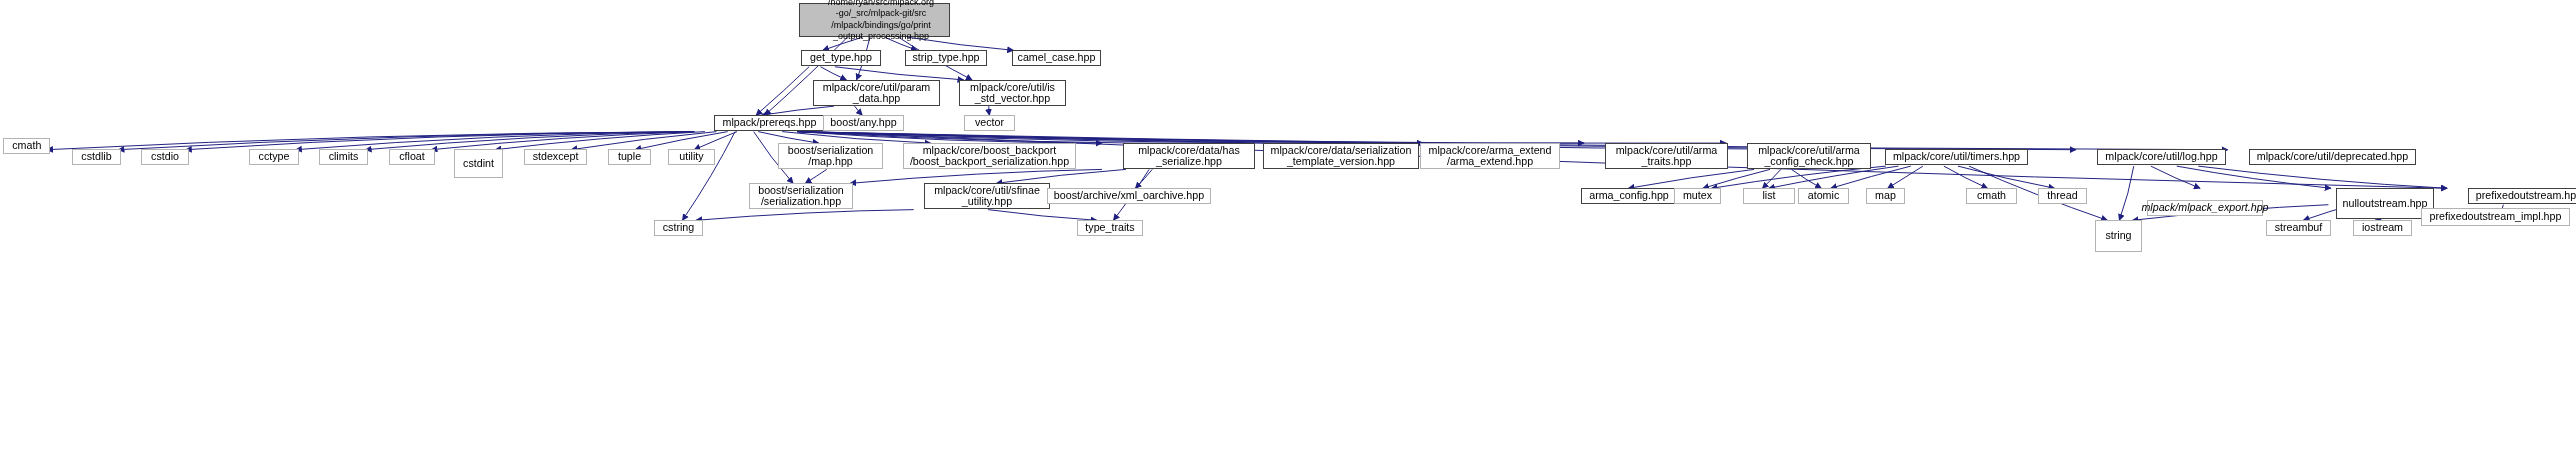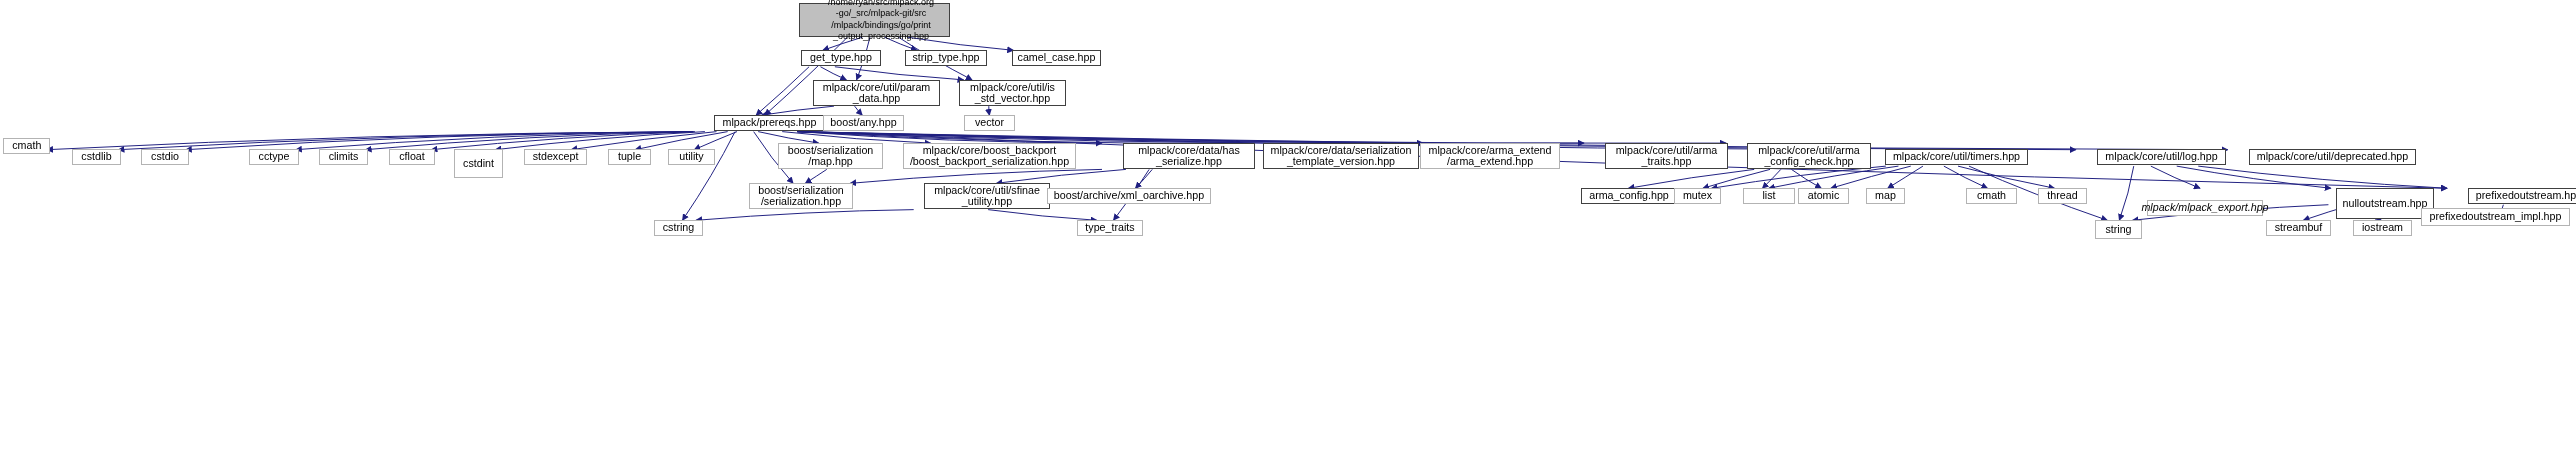--- a/index.html
+++ b/index.html
@@ -137,18 +137,18 @@
     <div class="node" style="left: 1743px; top: 188px; width: 52px; height: 16.4px;">list</div>
     <div class="node" style="left: 1798px; top: 188px; width: 51px; height: 16.4px;">atomic</div>
     <div class="node" style="left: 1866px; top: 188px; width: 39px; height: 16.4px;">map</div>
     <div class="node" style="left: 1966px; top: 188px; width: 51px; height: 16.4px;">cmath</div>
     <div class="node" style="left: 2038px; top: 188px; width: 49px; height: 16.4px;">thread</div>
     <div class="node" style="left: 2147px; top: 200px; width: 116px; height: 16.4px; font-style: italic;">mlpack/mlpack_export.hpp</div>
     <div class="node strong" style="left: 2312px; top: 188px; width: 98px; height: 31px;">nulloutstream.hpp</div>
     <div class="node strong" style="left: 2444px; top: 188px; width: 122px; height: 16.4px;">prefixedoutstream.hpp</div>
     <div class="node" style="left: 654px; top: 220px; width: 49px; height: 16.4px;">cstring</div>
     <div class="node" style="left: 1077px; top: 220px; width: 66px; height: 16.4px;">type_traits</div>
-    <div class="node" style="left: 2095px; top: 220px; width: 47px; height: 19px;">string</div>
+    <div class="node" style="left: 2095px; top: 220px; width: 47px; height: 32px;">string</div>
     <div class="node" style="left: 2266px; top: 220px; width: 65px; height: 16.4px;">streambuf</div>
     <div class="node" style="left: 2353px; top: 220px; width: 59px; height: 16.4px;">iostream</div>
     <div class="node" style="left: 2421px; top: 208px; width: 149px; height: 18px;">prefixedoutstream_impl.hpp</div>
   </div>
 
 
 </body></html>

